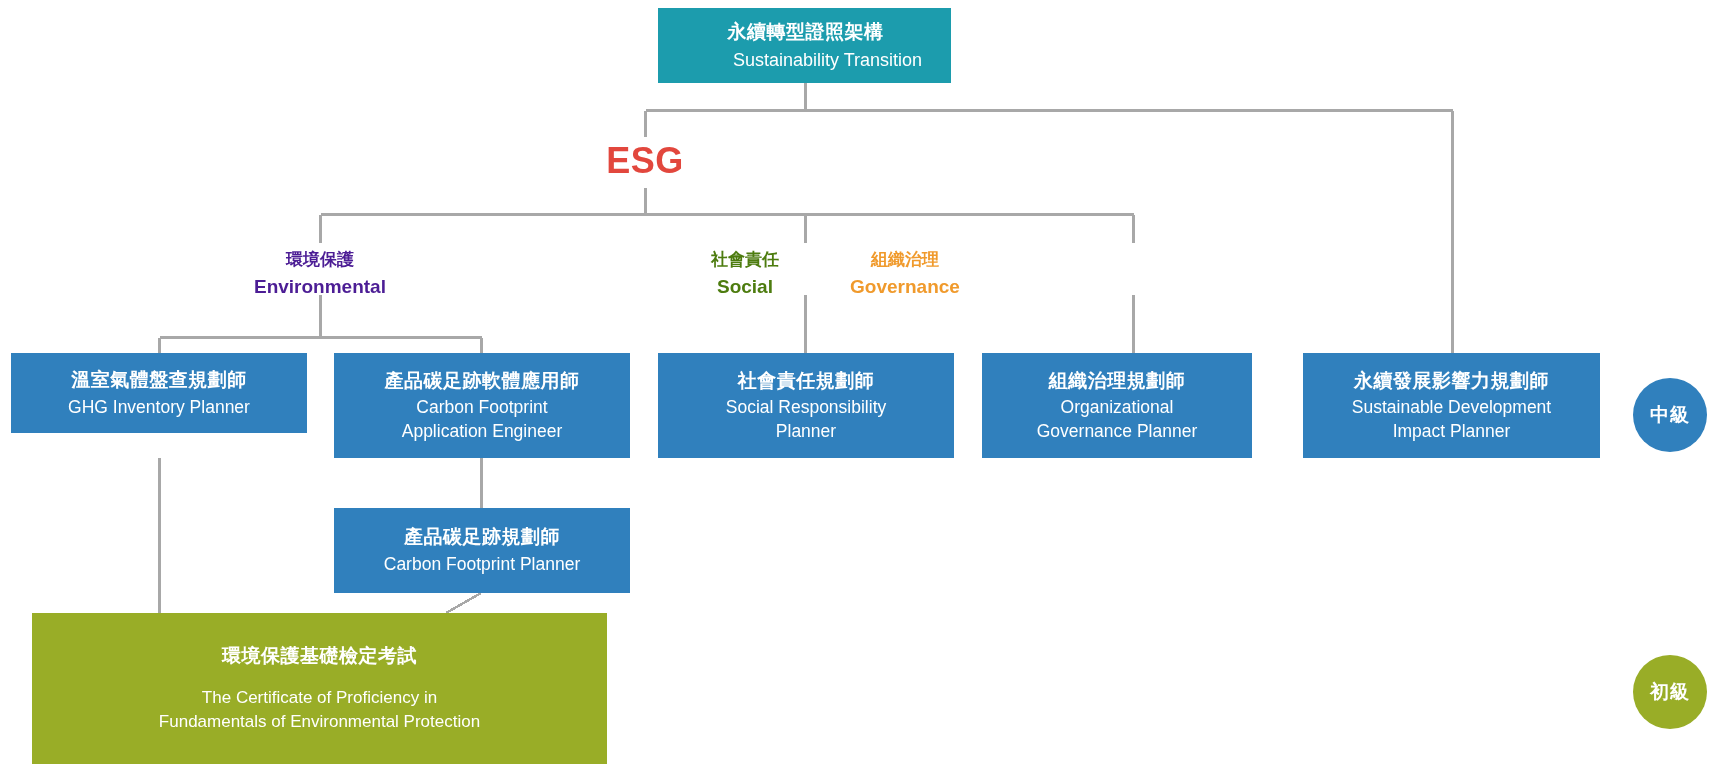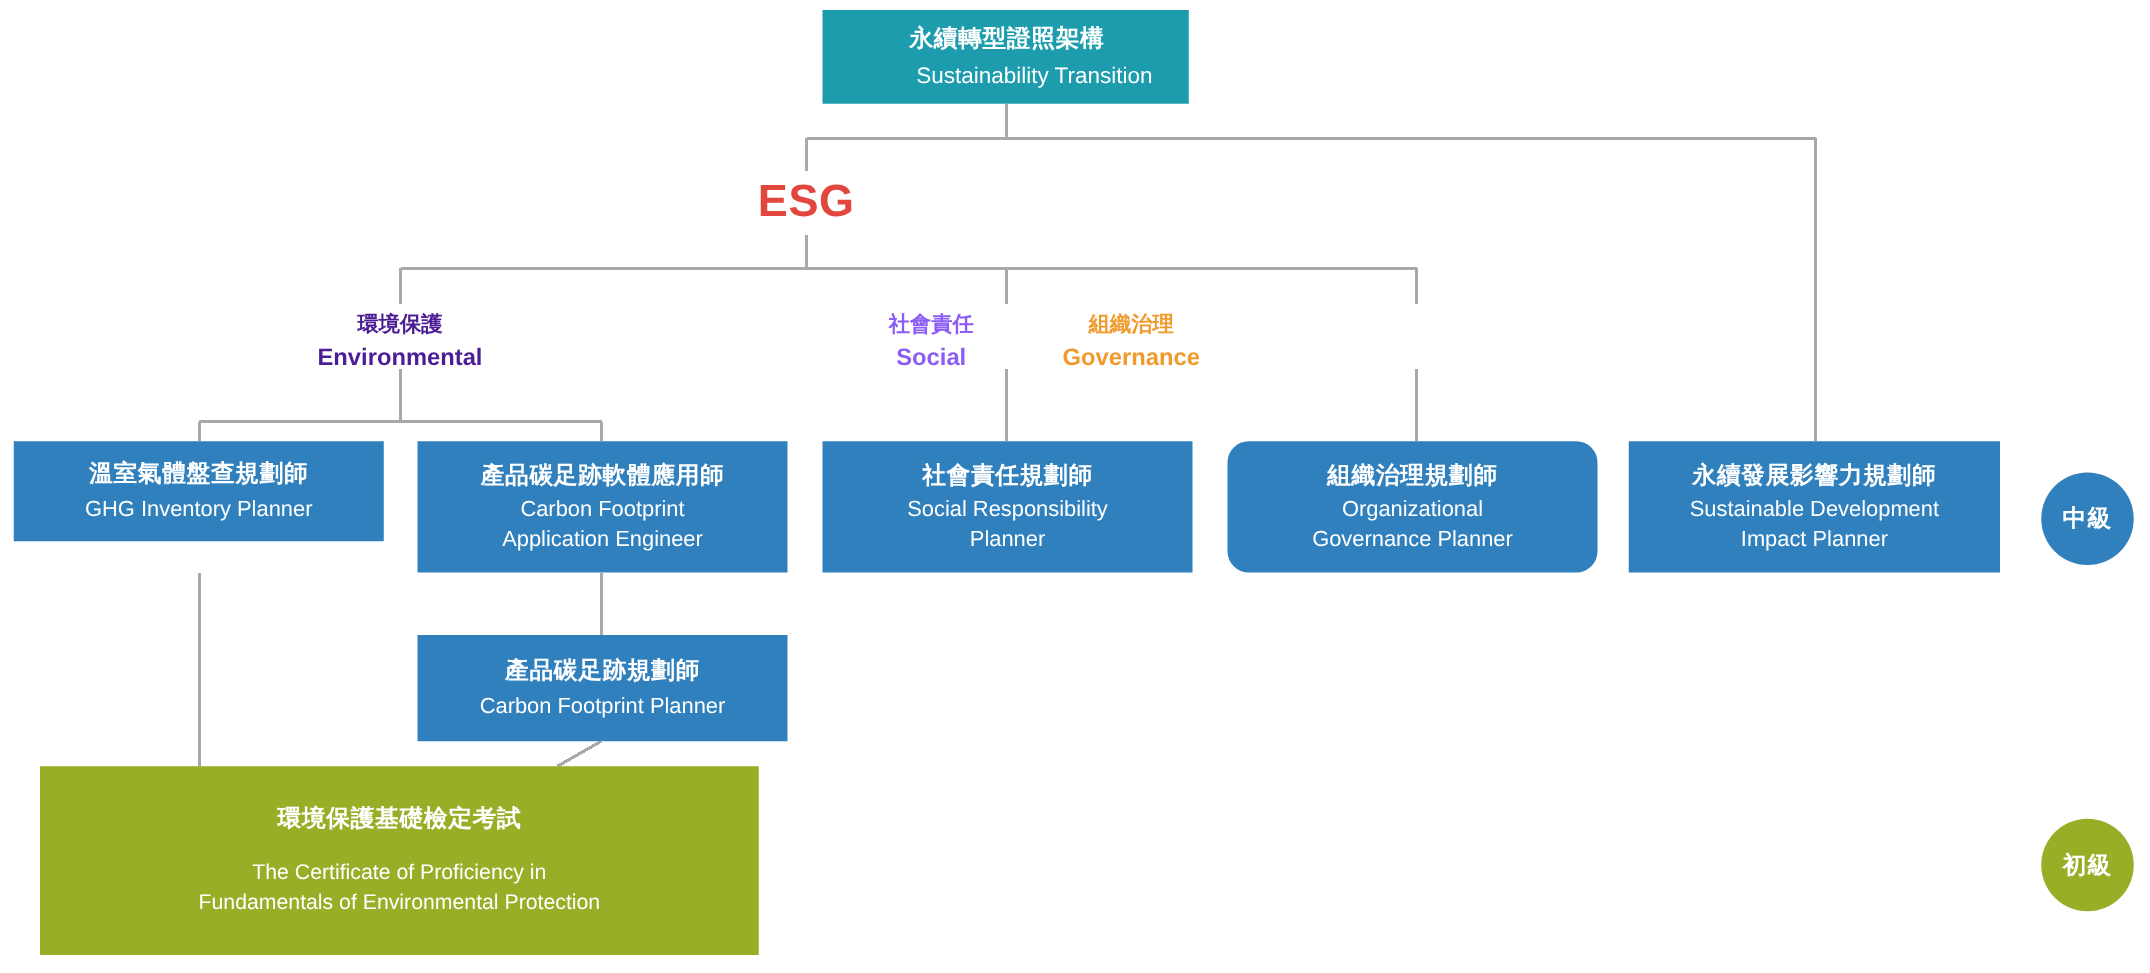--- a/index.html
+++ b/index.html
@@ -79,32 +79,32 @@
   .pillar {
     position: absolute;
     width: 260px;
     text-align: center;
     line-height: 1.45;
   }
   .pillar .zh { font-size: 17px; font-weight: bold; display: block; }
   .pillar .en { font-size: 19px; font-weight: bold; display: block; }
 
   .pillar-env  { left: 190px; top: 248px; color: #4c1d95; }
-  .pillar-soc  { left: 615px; top: 248px; color: #8b5cf6; }
+  .pillar-soc  { left: 615px; top: 248px; color: #4d7c0f; }
   .pillar-gov  { left: 775px; top: 248px; color: #f09a2c; }
 
   
   .card-blue { background: #3080bd; }
   .card-blue .zh { font-size: 19px; margin-bottom: 3px; }
   .card-blue .en { font-size: 17.5px; }
 
   .card-ghg   { left: 11px;   top: 353px; width: 296px; height: 80px; }
   .card-cfae  { left: 334px;  top: 353px; width: 296px; height: 105px; }
   .card-srp   { left: 658px;  top: 353px; width: 296px; height: 105px; }
-  .card-ogp   { left: 982px;  top: 353px; width: 296px; height: 105px; border-radius: 17px; }
+  .card-ogp   { left: 982px;  top: 353px; width: 270px; height: 105px; }
   .card-sdip  { left: 1303px; top: 353px; width: 297px; height: 105px; }
   .card-cfp   { left: 334px;  top: 508px; width: 296px; height: 85px;  }
 
   
   .card-green {
     left: 32px;
     top: 613px;
     width: 575px;
     height: 151px;
     background: #99ad27;

